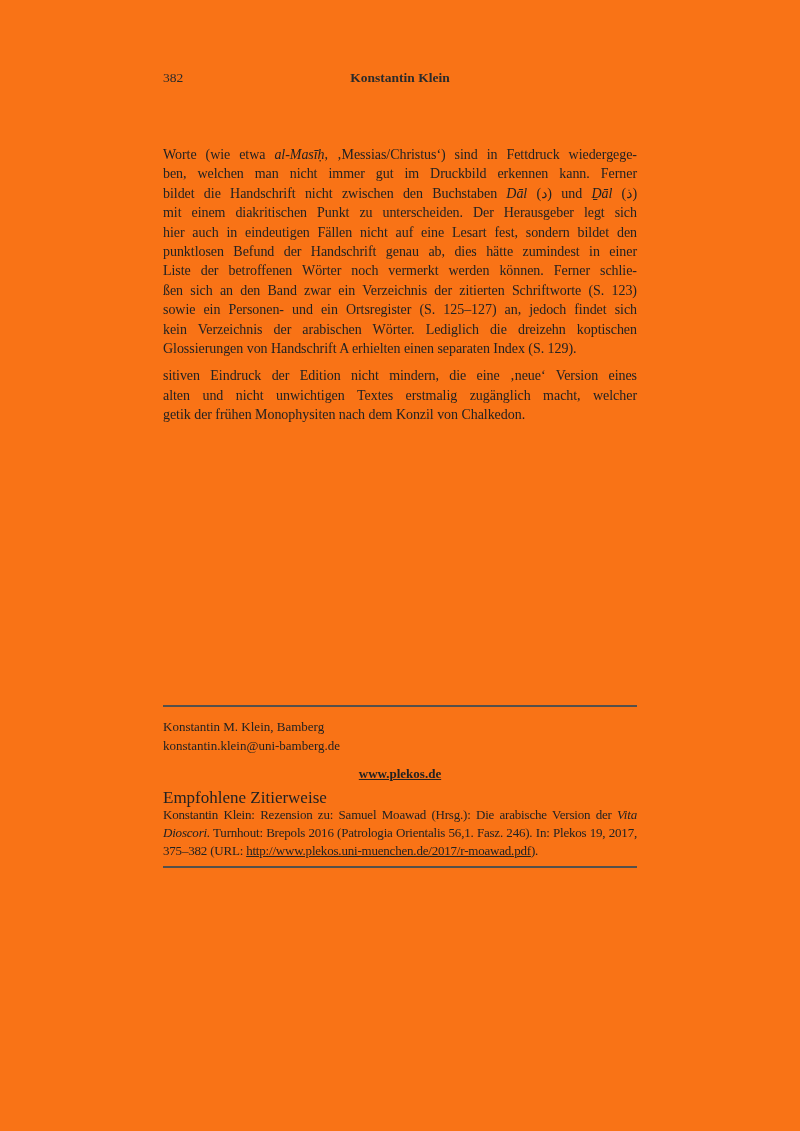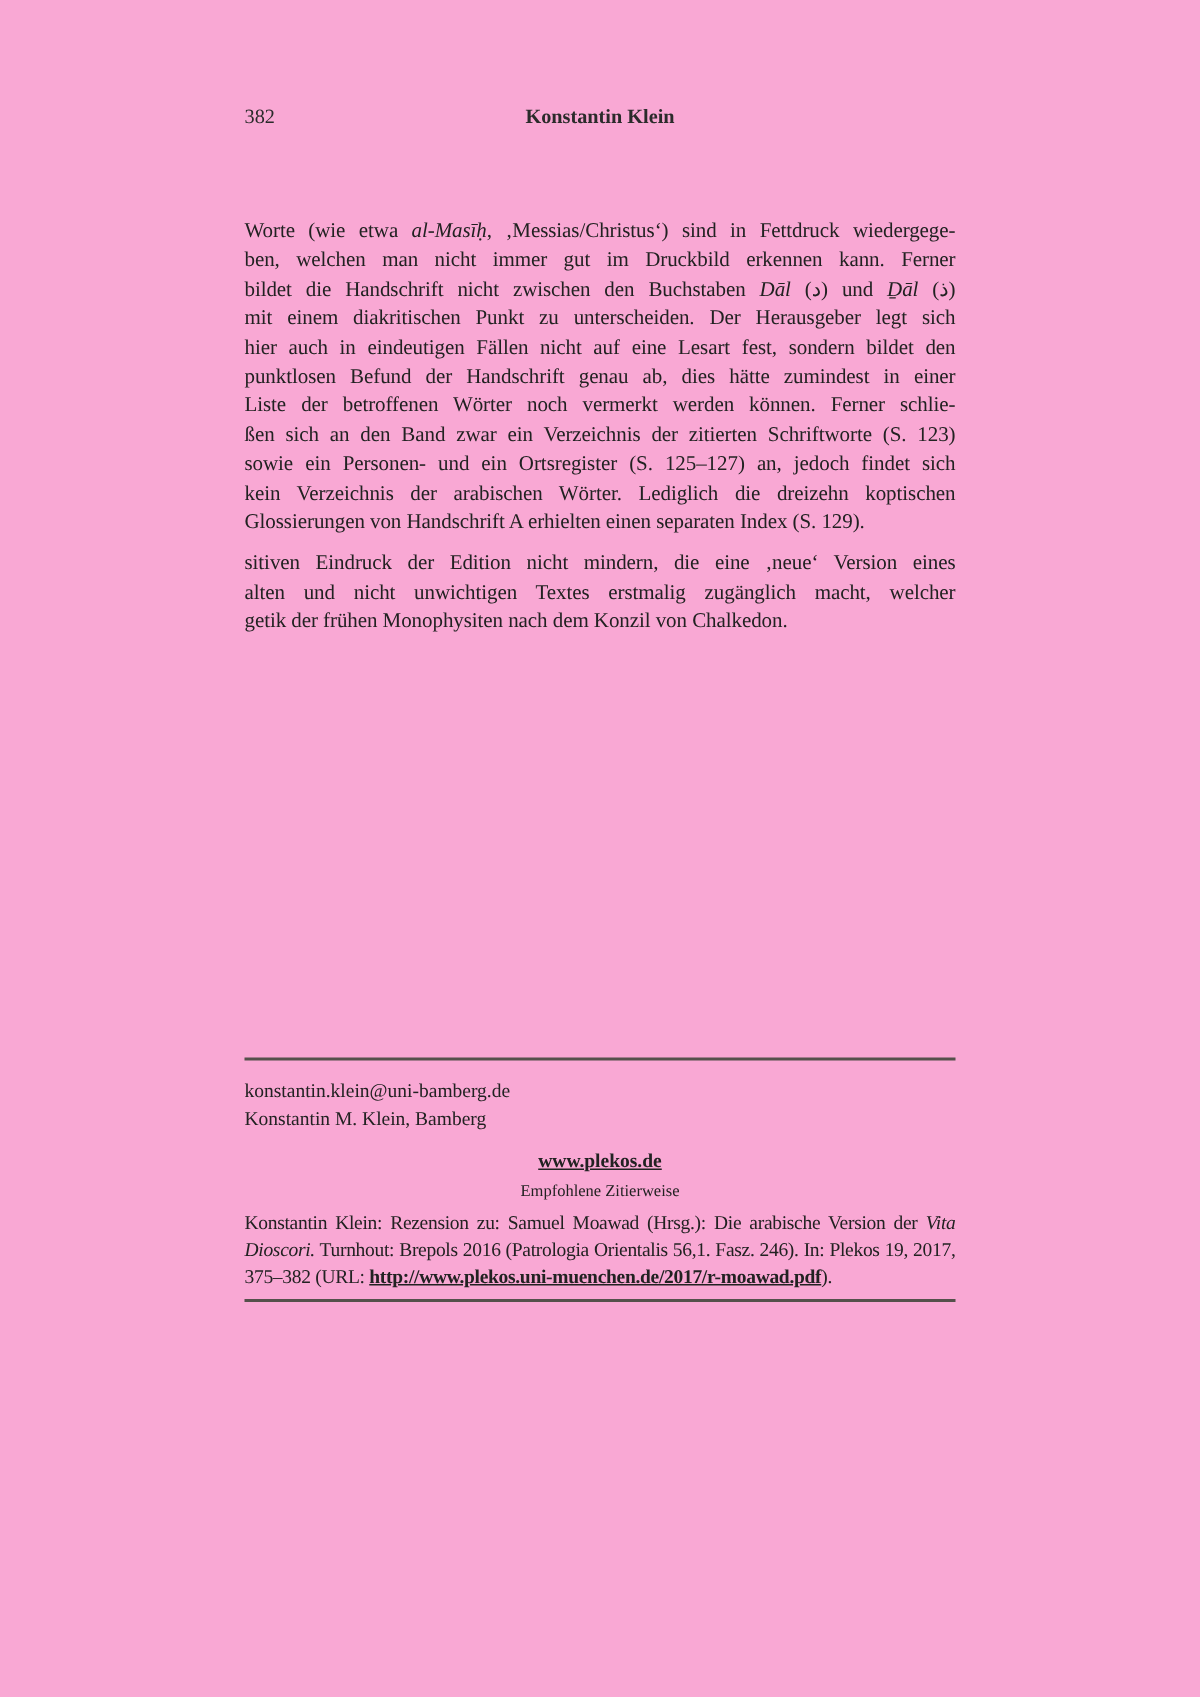--- a/index.html
+++ b/index.html
@@ -1,42 +1,42 @@
 <!DOCTYPE html>
 <html><head>
 <meta charset="utf-8">
 <style>
   html,body{margin:0;padding:0;background:#ffffff;}
   .sheet{
     position:relative;
     width:800px;height:1131px;
-    background:#f9a8d4;
+    background:#f97316;
     font-family:"Liberation Serif","DejaVu Serif",serif;
     color:#222222;
     overflow:hidden;
   }
   .col{position:absolute;left:163px;width:474px;}
   
   .running-header{top:70px;height:18px;font-size:13.5px;color:#2b2b2b;}
   .page-num{position:absolute;left:0;top:0;}
   .running-title{display:block;text-align:center;font-weight:bold;}
   
   .body-text{top:145px;font-size:14px;line-height:19.4px;letter-spacing:-0.05px;}
   .para{margin:0 0 8px 0;}
   .line{text-align:justify;text-align-last:justify;}
   .line.last{text-align-last:auto;}
   .it{font-style:italic;margin-top:34px;}
-  .ul{text-decoration:underline;cursor:pointer;font-weight:bold;}
+  .ul{text-decoration:underline;cursor:pointer;}
   
   .rule{position:absolute;left:163px;width:474px;height:2px;background:#55504b;}
   .rule-top{top:705px;}
   .rule-bottom{top:866px;}
   .contact{top:717px;font-size:13px;line-height:19px;}
   .website{top:766px;font-size:13px;font-weight:bold;text-align:center;text-decoration:underline;}
-  .cite-heading{top:788px;font-size:11px;text-align:center;}
+  .cite-heading{top:788px;font-size:17px;}
   .citation{top:806px;font-size:13px;line-height:18px;letter-spacing:-0.2px;}
 </style>
 </head>
 <body>
 
 <div class="sheet">
 
   <div class="col running-header">
     <span class="page-num">382</span>
     <span class="running-title">Konstantin Klein</span>
@@ -59,22 +59,22 @@
       <div class="para">
         <div class="line"><span>sitiven Eindruck der Edition nicht mindern, die eine ‚neue‘ Version eines</span></div>
         <div class="line"><span>alten und nicht unwichtigen Textes erstmalig zugänglich macht, welcher</span></div>
         <div class="line last"><span>getik der frühen Monophysiten nach dem Konzil von Chalkedon.</span></div>
       </div>
     </div>
 
   <div class="rule rule-top"></div>
 
   <div class="col contact">
+    <div class="contact-line">Konstantin M. Klein, Bamberg</div>
     <div class="contact-line">konstantin.klein@uni-bamberg.de</div>
-    <div class="contact-line">Konstantin M. Klein, Bamberg</div>
   </div>
 
   <div class="col website">www.plekos.de</div>
 
   <div class="col cite-heading">Empfohlene Zitierweise</div>
 
   <div class="col citation" id="citation-block">
       <div class="line"><span>Konstantin Klein: Rezension zu: Samuel Moawad (Hrsg.): Die arabische Version der </span><span class="it">Vita</span></div>
       <div class="line"><span class="it">Dioscori.</span><span> Turnhout: Brepols 2016 (Patrologia Orientalis 56,1. Fasz. 246). In: Plekos 19, 2017,</span></div>
       <div class="line last"><span>375–382 (URL: </span><span class="ul">http://www.plekos.uni-muenchen.de/2017/r-moawad.pdf</span><span>).</span></div>

